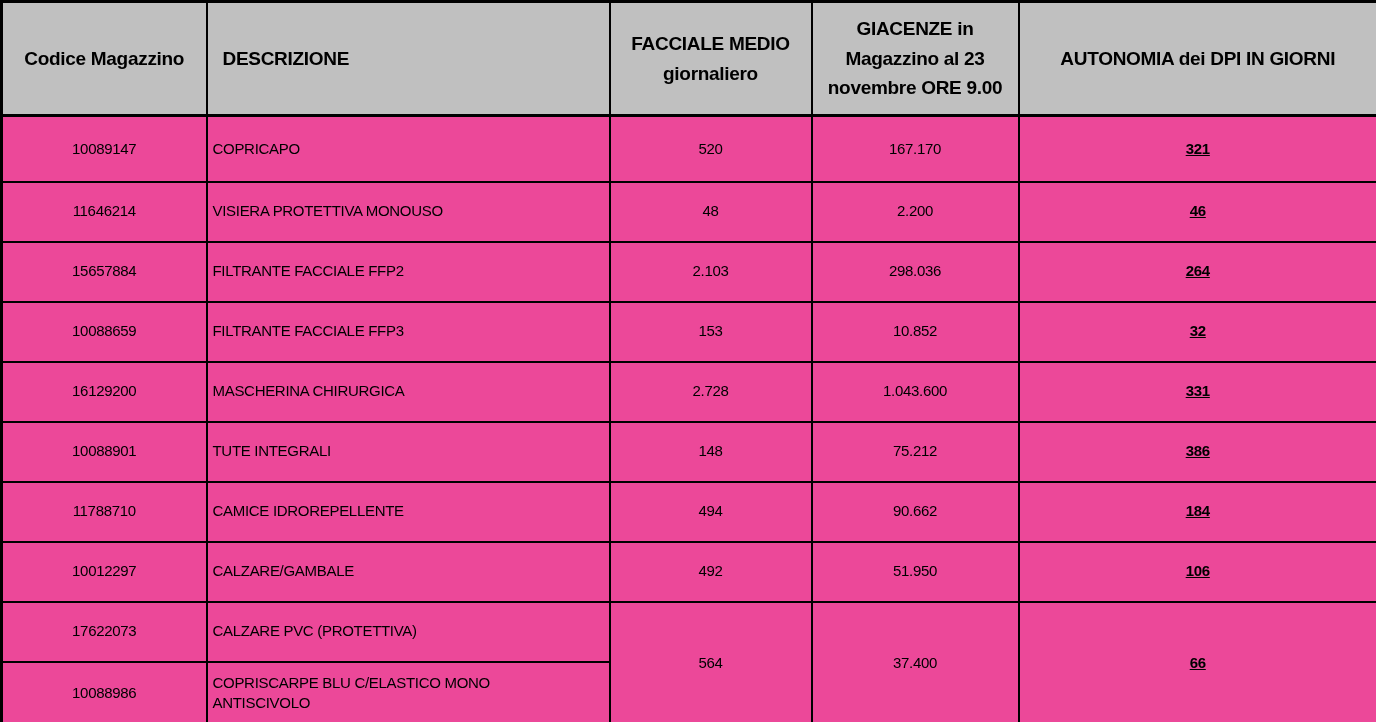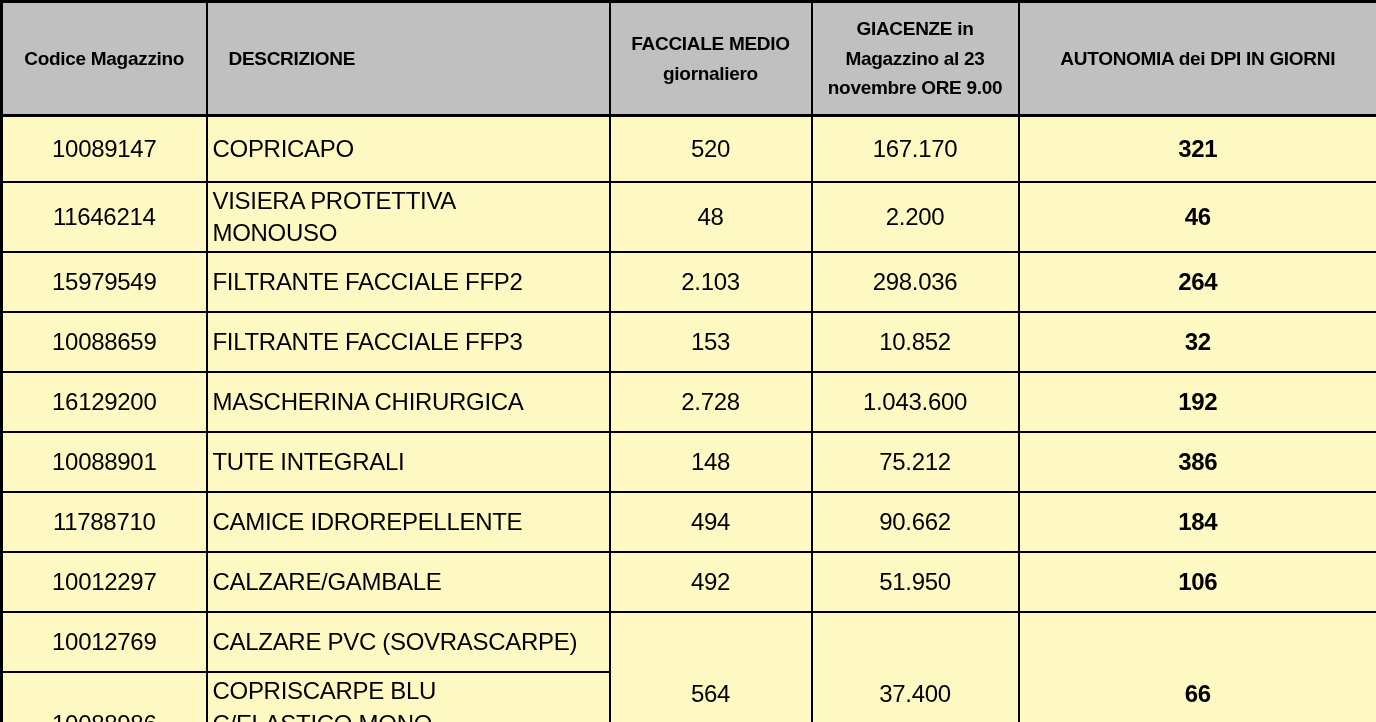--- a/index.html
+++ b/index.html
@@ -38,35 +38,35 @@
   }
   table.dpi thead th {
     background: #c0c0c0;
     font-weight: bold;
     font-size: 19px;
     line-height: 1.55;
     text-align: center;
     height: 107px;
     border-bottom-width: 3px;
   }
-  table.dpi thead th.left { text-align: left; padding-left: 21px; }
+  table.dpi thead th.left { text-align: left; padding-left: 15px; }
 
   table.dpi tbody td {
-    font-size: 24px;
+    font-size: 15px;
     font-weight: normal;
     text-align: center;
-    background: #fef9c3;
+    background: #ec4899;
     line-height: 1.35;
   }
   table.dpi tbody td.desc {
     text-align: left;
     padding-left: 5px;
     padding-right: 28px;
   }
-  table.dpi tbody td.auto { font-weight: bold; }
+  table.dpi tbody td.auto { font-weight: bold; text-decoration: underline; }
 
   table.dpi tbody tr { height: 60px; }
   table.dpi tbody tr.row-first { height: 66px; }
   table.dpi tbody tr.row-last { height: 64px; }
 </style>
 </head>
 <body>
 
 <div class="sheet">
   <table class="dpi">
@@ -95,39 +95,39 @@
         <td class="auto">321</td>
       </tr>
       <tr>
         <td>11646214</td>
         <td class="desc">VISIERA PROTETTIVA MONOUSO</td>
         <td>48</td>
         <td>2.200</td>
         <td class="auto">46</td>
       </tr>
       <tr>
-        <td>15979549</td>
+        <td>15657884</td>
         <td class="desc">FILTRANTE FACCIALE FFP2</td>
         <td>2.103</td>
         <td>298.036</td>
         <td class="auto">264</td>
       </tr>
       <tr>
         <td>10088659</td>
         <td class="desc">FILTRANTE FACCIALE FFP3</td>
         <td>153</td>
         <td>10.852</td>
         <td class="auto">32</td>
       </tr>
       <tr>
         <td>16129200</td>
         <td class="desc">MASCHERINA CHIRURGICA</td>
         <td>2.728</td>
         <td>1.043.600</td>
-        <td class="auto">192</td>
+        <td class="auto">331</td>
       </tr>
       <tr>
         <td>10088901</td>
         <td class="desc">TUTE INTEGRALI</td>
         <td>148</td>
         <td>75.212</td>
         <td class="auto">386</td>
       </tr>
       <tr>
         <td>11788710</td>
@@ -137,22 +137,22 @@
         <td class="auto">184</td>
       </tr>
       <tr>
         <td>10012297</td>
         <td class="desc">CALZARE/GAMBALE</td>
         <td>492</td>
         <td>51.950</td>
         <td class="auto">106</td>
       </tr>
       <tr>
-        <td>10012769</td>
-        <td class="desc">CALZARE PVC (SOVRASCARPE)</td>
+        <td>17622073</td>
+        <td class="desc">CALZARE PVC (PROTETTIVA)</td>
         <td rowspan="2">564</td>
         <td rowspan="2">37.400</td>
         <td rowspan="2" class="auto">66</td>
       </tr>
       <tr class="row-last">
         <td>10088986</td>
         <td class="desc">COPRISCARPE BLU C/ELASTICO MONO ANTISCIVOLO</td>
       </tr>
     </tbody>
   </table>

